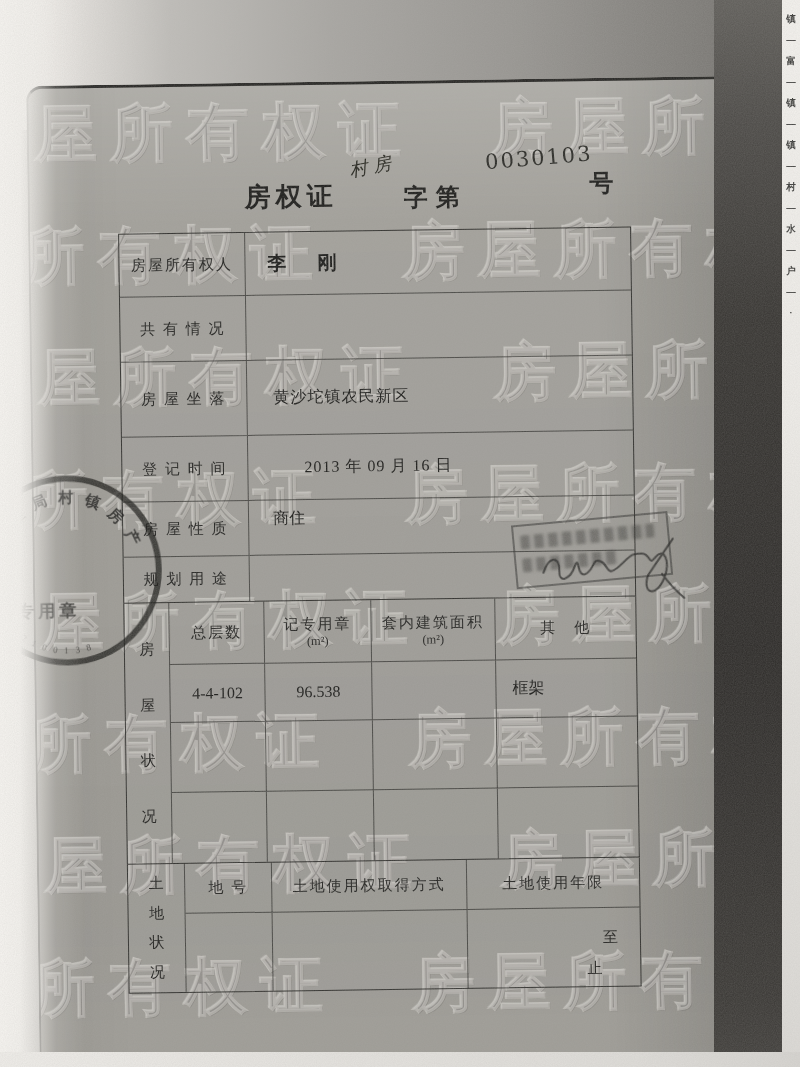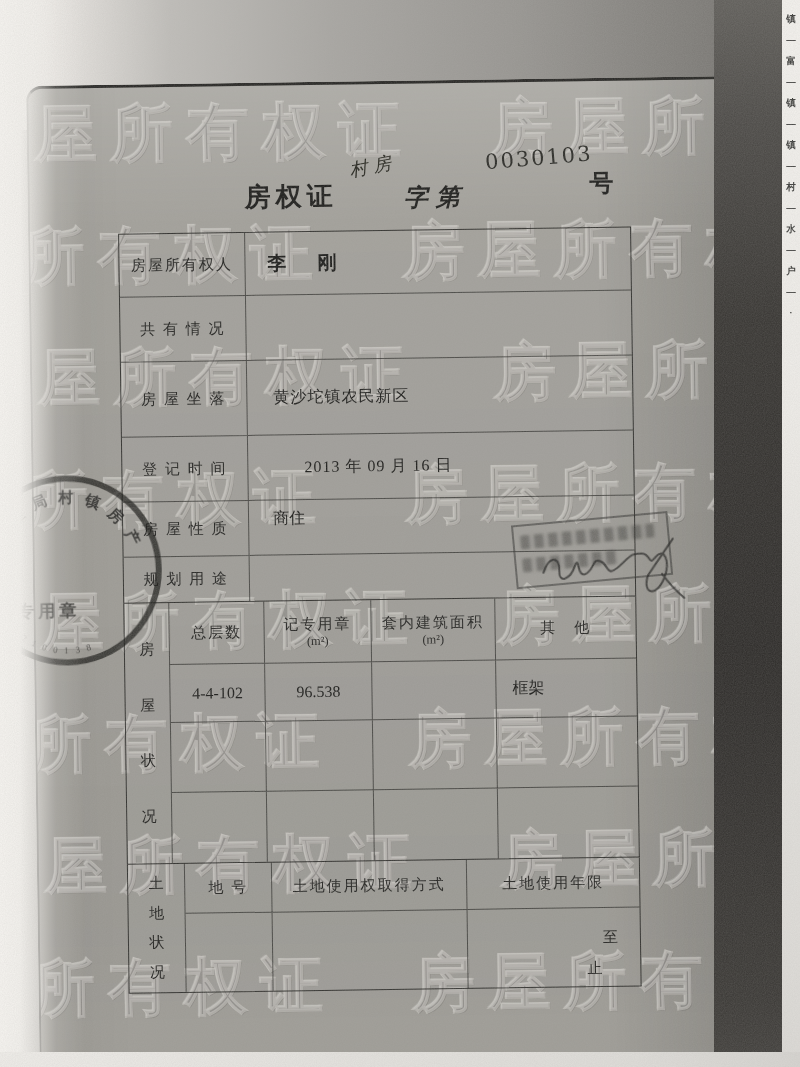--- a/index.html
+++ b/index.html
@@ -38,21 +38,21 @@
     position:absolute;white-space:nowrap;
     font-size:62px;font-weight:700;letter-spacing:14px;
     color:rgba(0,0,0,.045);
     -webkit-text-stroke:1.2px rgba(248,246,240,.34);
     text-shadow:1px 1px 0 rgba(60,58,54,.18), -1px -1px 0 rgba(255,255,255,.16);
   }
   
   .title-row{position:absolute;inset:0;z-index:3;}
   .t-main{position:absolute;left:215px;top:94px;font-size:26px;font-weight:700;letter-spacing:5px;color:#1c1c1a;}
   .t-hand{position:absolute;left:320px;top:70px;font-size:18px;font-style:italic;transform:rotate(-10deg);letter-spacing:6px;color:#26261f;}
-  .t-zidi{position:absolute;left:374px;top:98px;font-size:24px;font-weight:700;letter-spacing:8px;color:#1d1d1b;font-style:italic;}
+  .t-zidi{position:absolute;left:374px;top:98px;font-size:24px;font-weight:700;letter-spacing:8px;color:#1d1d1b;}
   .t-num{position:absolute;left:456px;top:64px;font-family:"DejaVu Serif",serif;font-size:21px;letter-spacing:2px;transform:rotate(-4deg);color:#2a2a26;}
   .t-hao{position:absolute;left:560px;top:86px;font-size:24px;font-weight:700;color:#1d1d1b;}
   
   .cert-table{position:absolute;left:88px;top:146px;width:513px;z-index:2;}
   .tbl{display:grid;border:1.6px solid var(--line-strong);border-top:none;background:rgba(255,255,255,.02);}
   .tbl.first{border-top:1.6px solid var(--line-strong);}
   .cell{border-right:1px solid var(--line);border-bottom:1px solid var(--line);display:flex;align-items:center;position:relative;}
   .cell.lastcol{border-right:none;}
   .cell.lastrow{border-bottom:none;}
   .lbl{justify-content:center;font-size:15px;letter-spacing:2px;color:#232321;}

